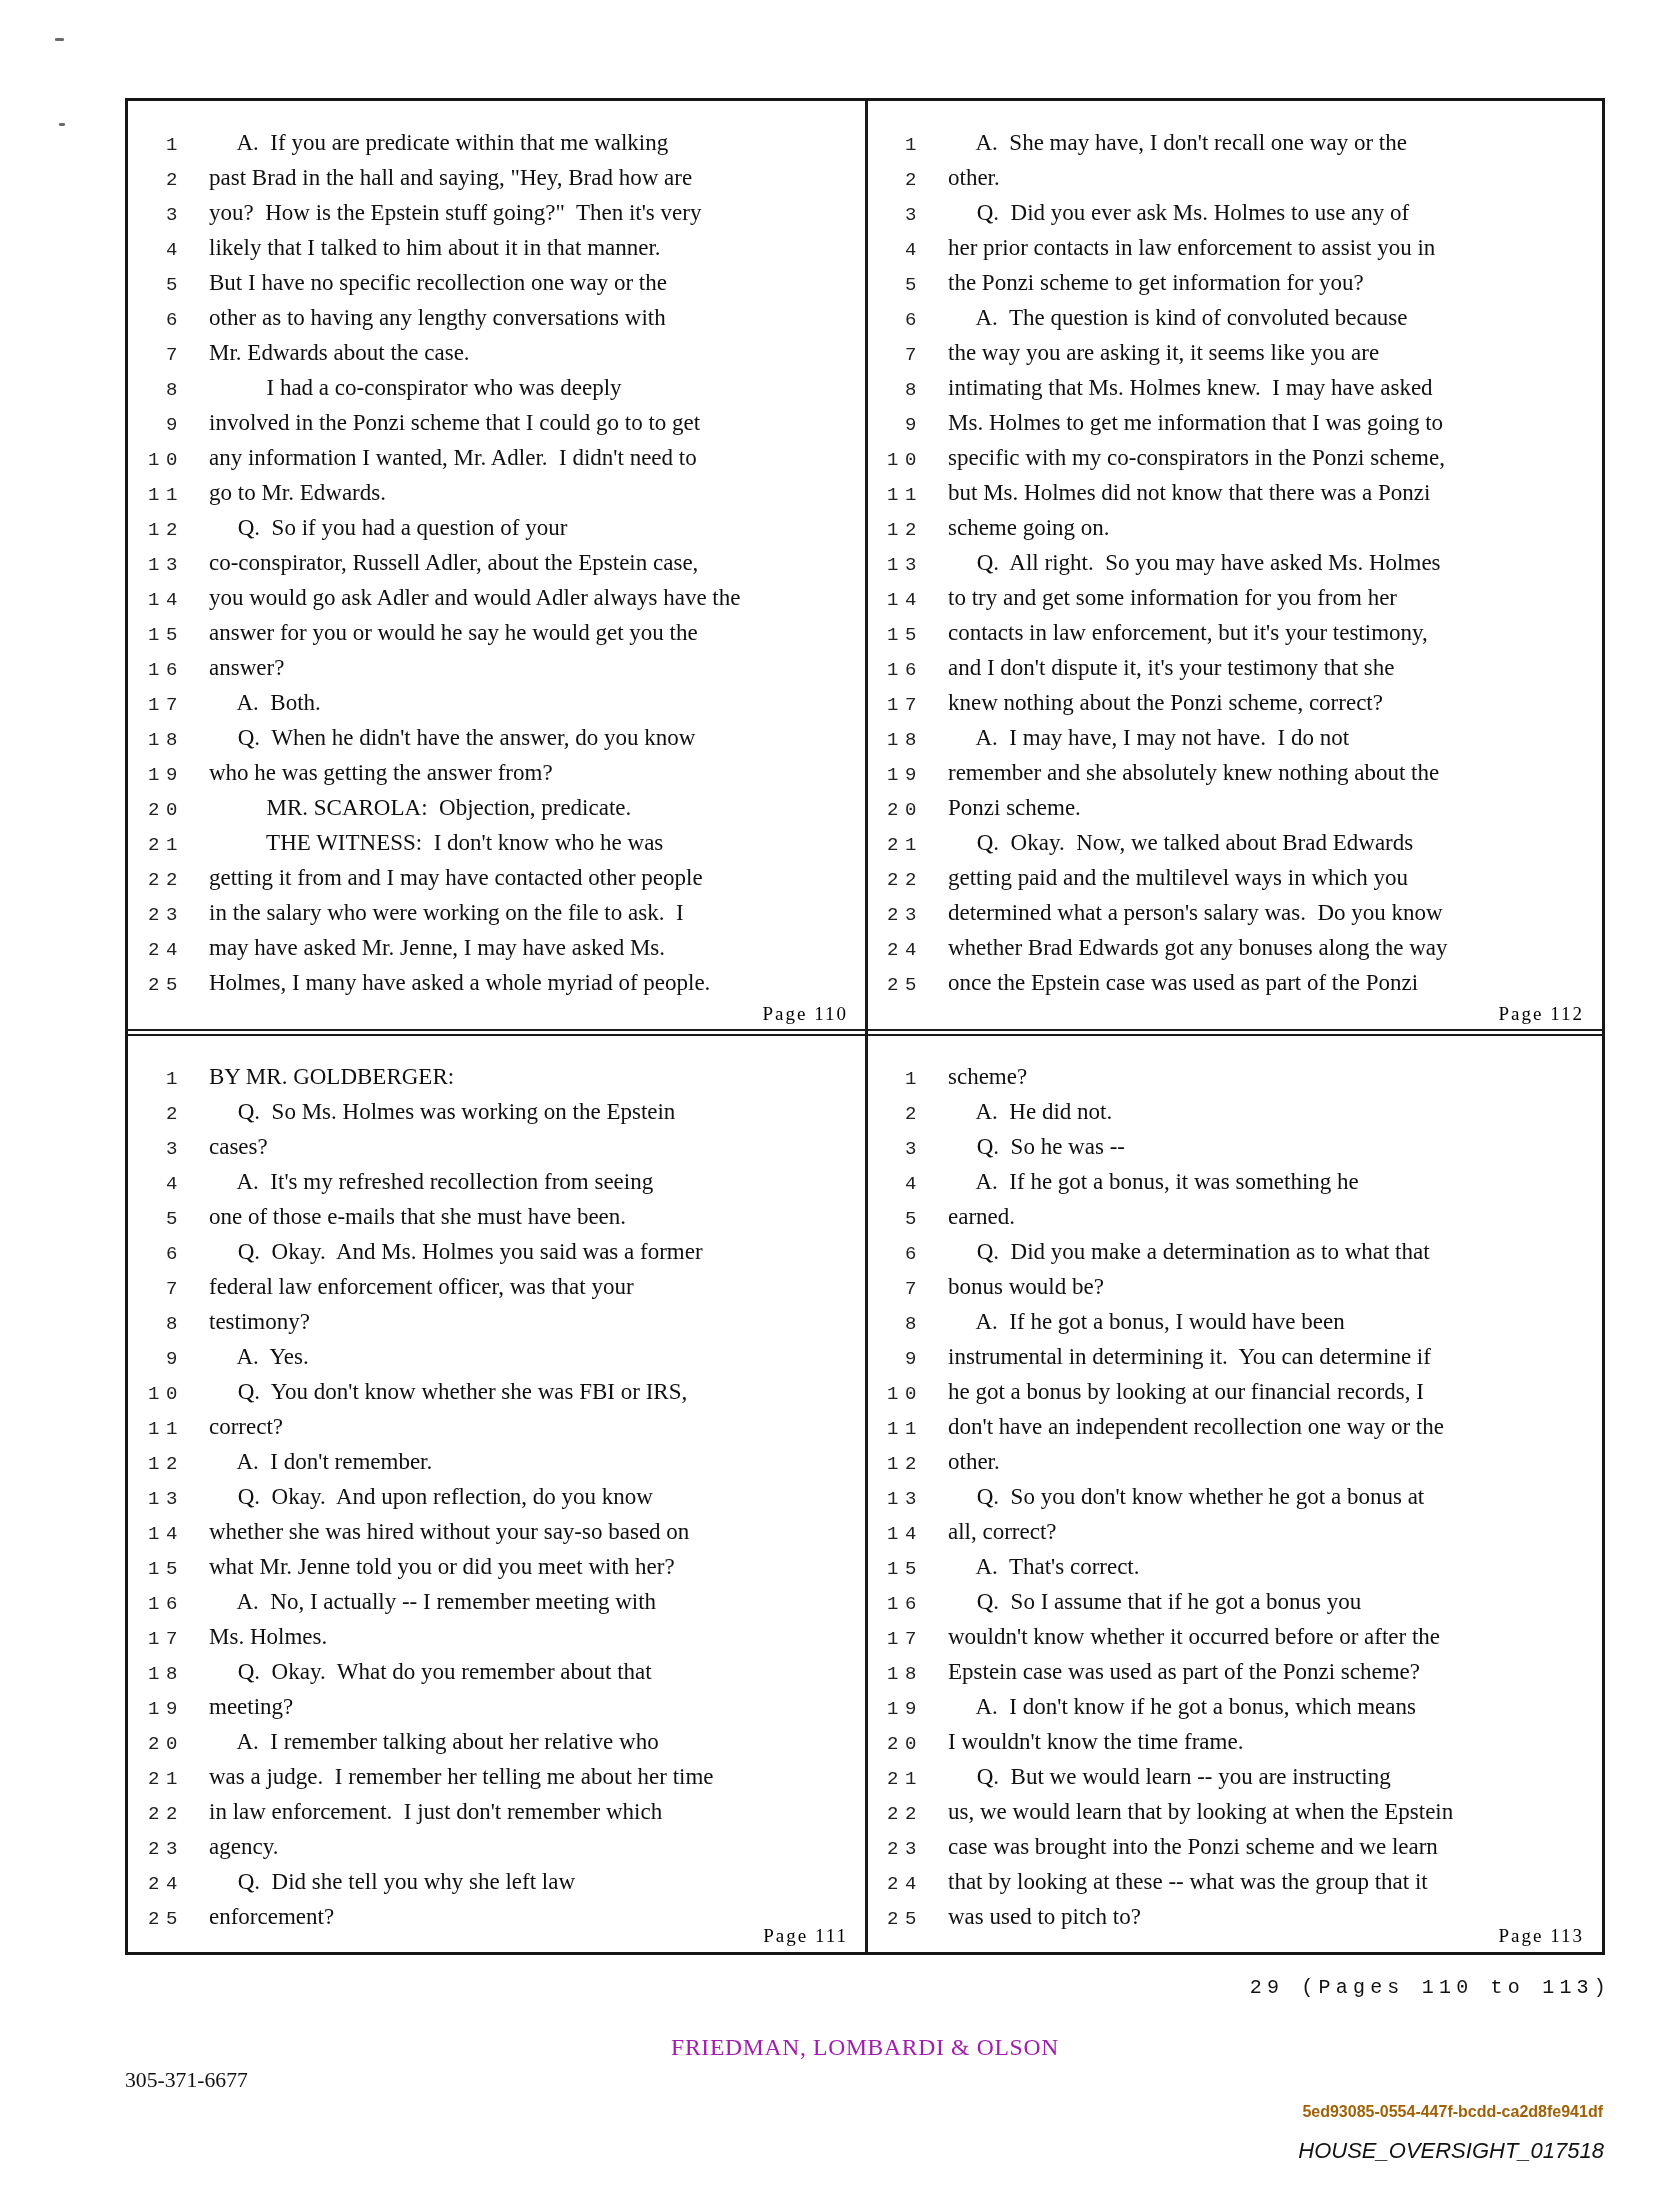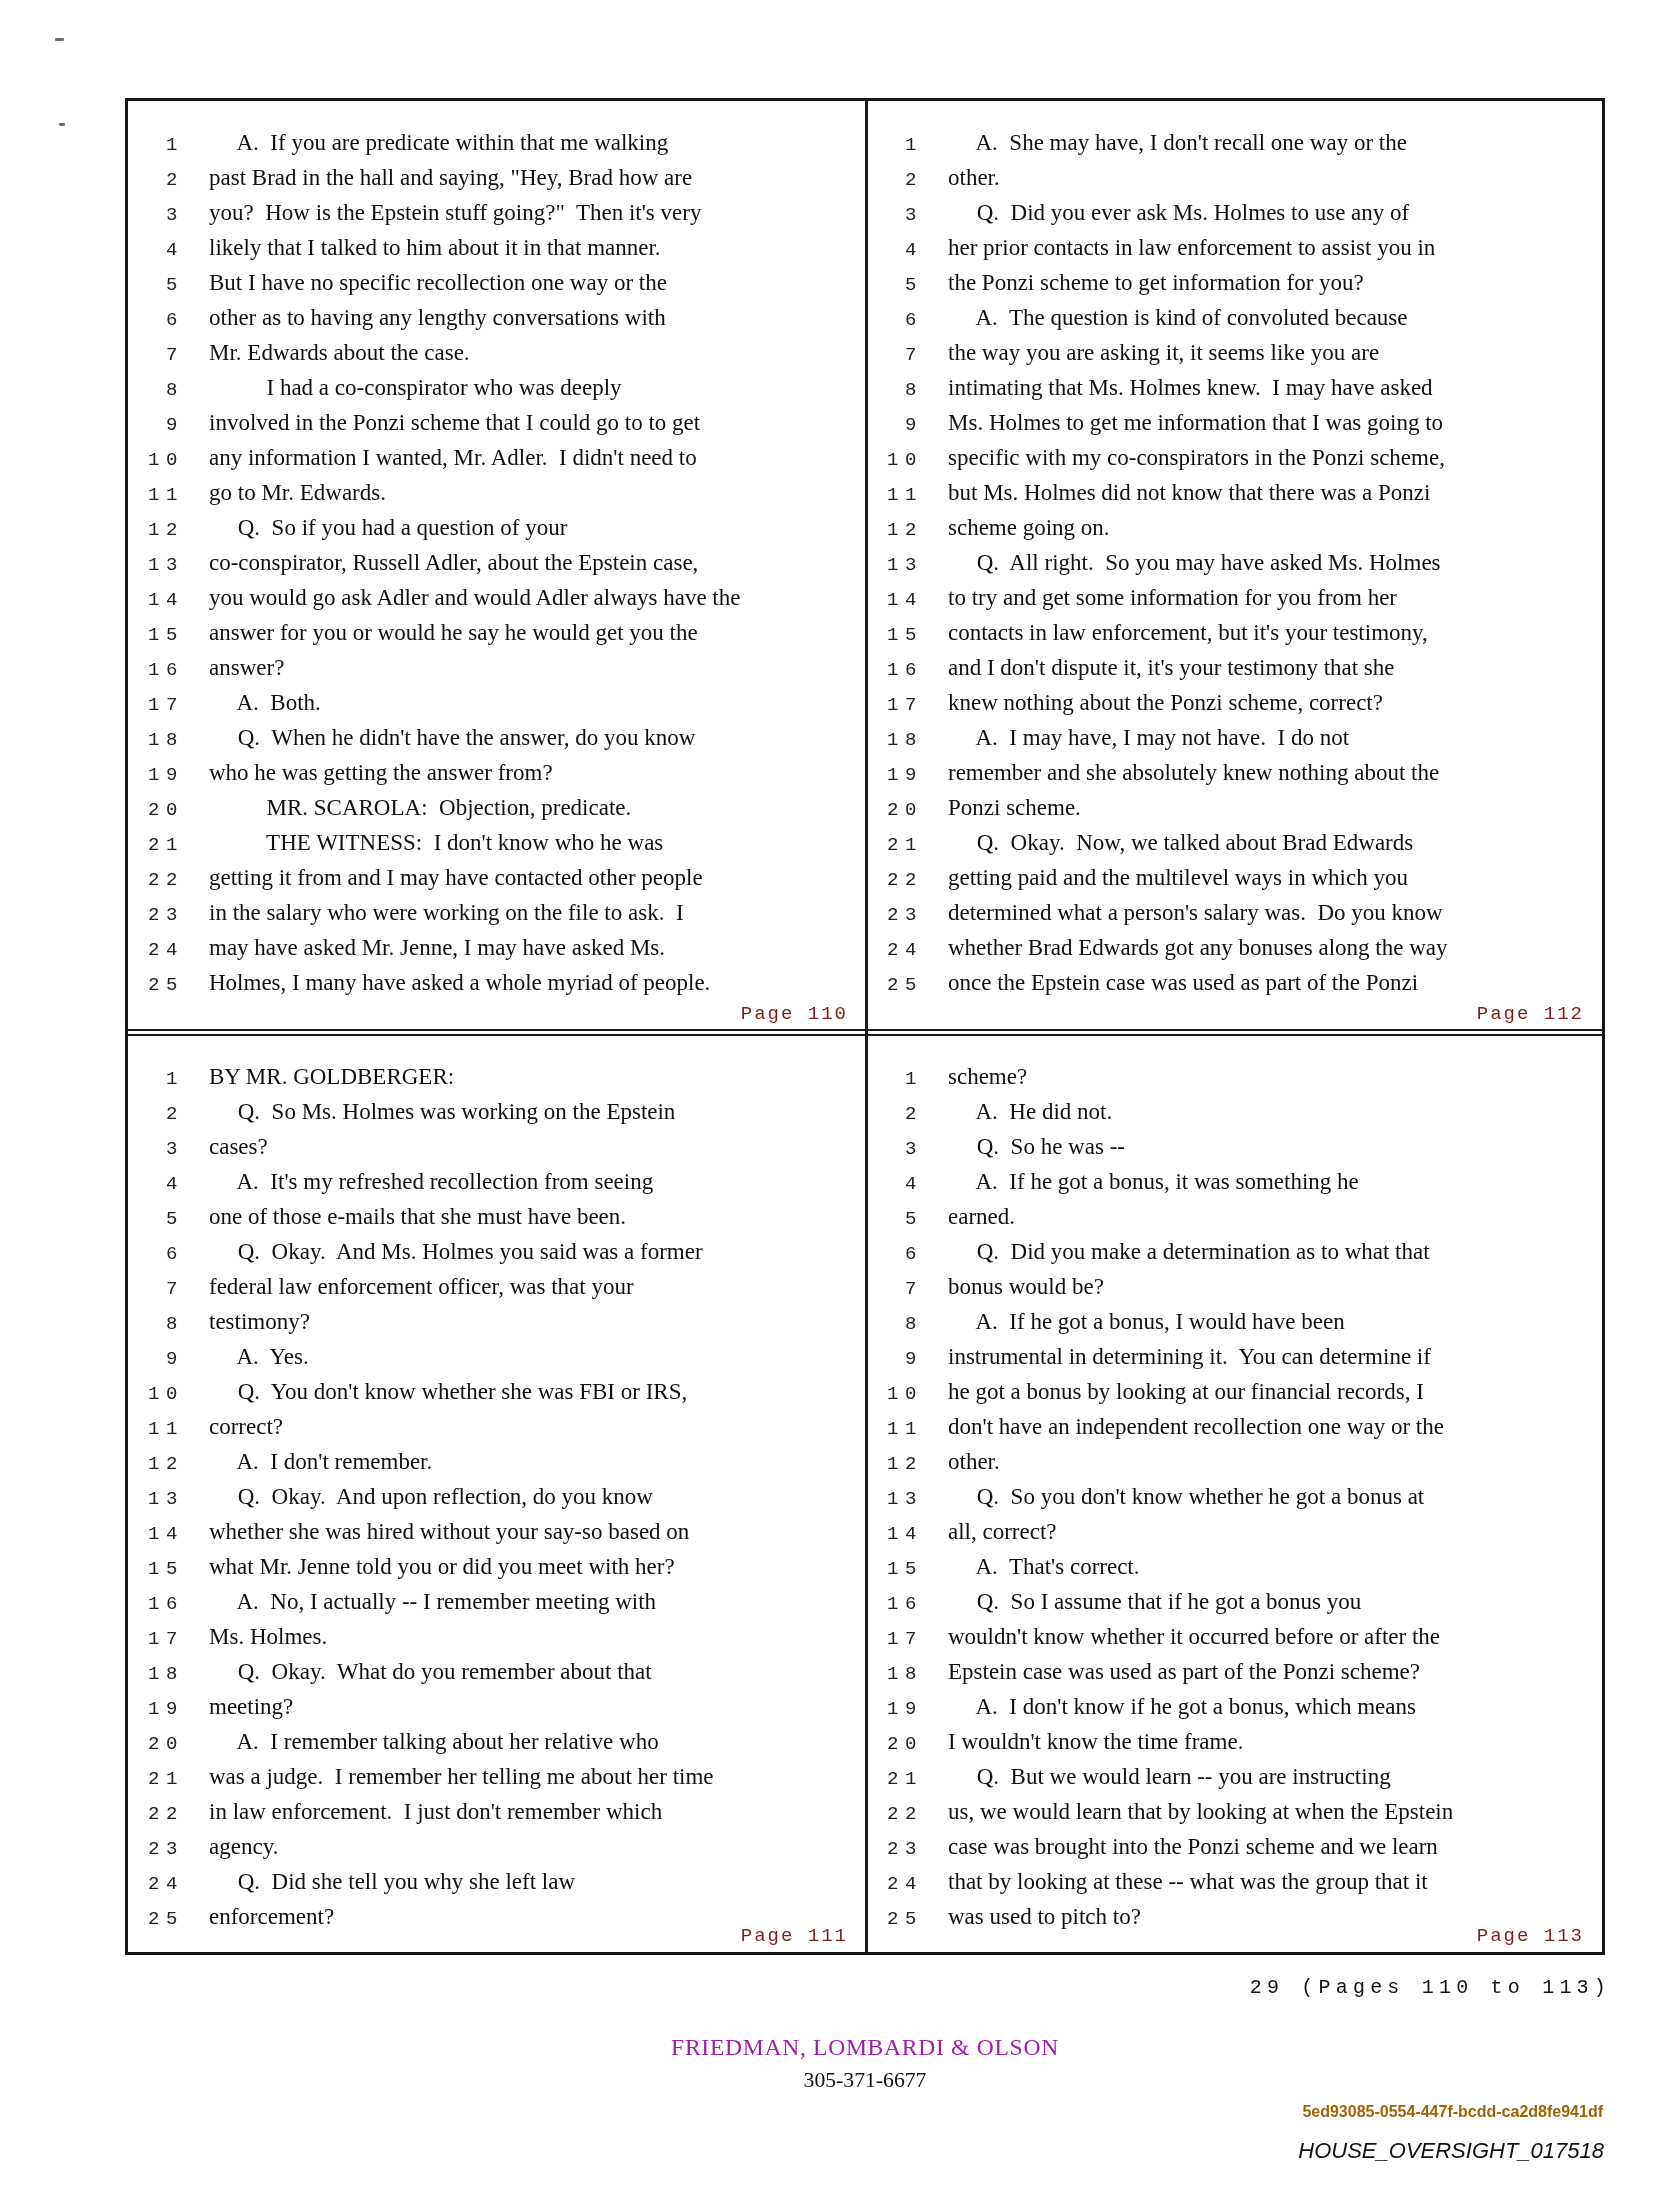--- a/index.html
+++ b/index.html
@@ -49,42 +49,41 @@
   }
   .line-text {
     padding-left: 25px;
     font-size: 23px;
     line-height: 1;
     white-space: pre;
     color: #101010;
   }
   .page-label {
     position: absolute; right: 17px; bottom: 3.9px;
-    font-family: Liberation Mono, monospace;
+    font-family: Liberation Serif, serif;
     font-size: 19px;
     letter-spacing: 2px;
-    color: #7f1d1d;
+    color: #000000;
   }
 
   .footer-page-range {
     position: absolute; top: 1976px; right: 65px;
     font-family: "Liberation Mono", monospace;
     font-size: 20px; letter-spacing: 5.2px;
     color: #111;
   }
   .footer-firm {
     position: absolute; top: 2034px; left: 125px; width: 1480px;
     text-align: center;
     font-family: "Liberation Serif", serif;
     font-size: 23.6px; letter-spacing: 0.7px;
     color: #a21caf;
   }
   .footer-phone {
     position: absolute; top: 2068px; left: 125px; width: 1480px;
-    text-align: center;
     font-family: "Liberation Serif", serif;
     font-size: 21.7px;
     color: #111;
   }
   .footer-doc-id {
     position: absolute; top: 2103px; right: 73px;
     font-family: "Liberation Sans", sans-serif;
     font-weight: bold;
     font-size: 16px;
     color: #a16207;

